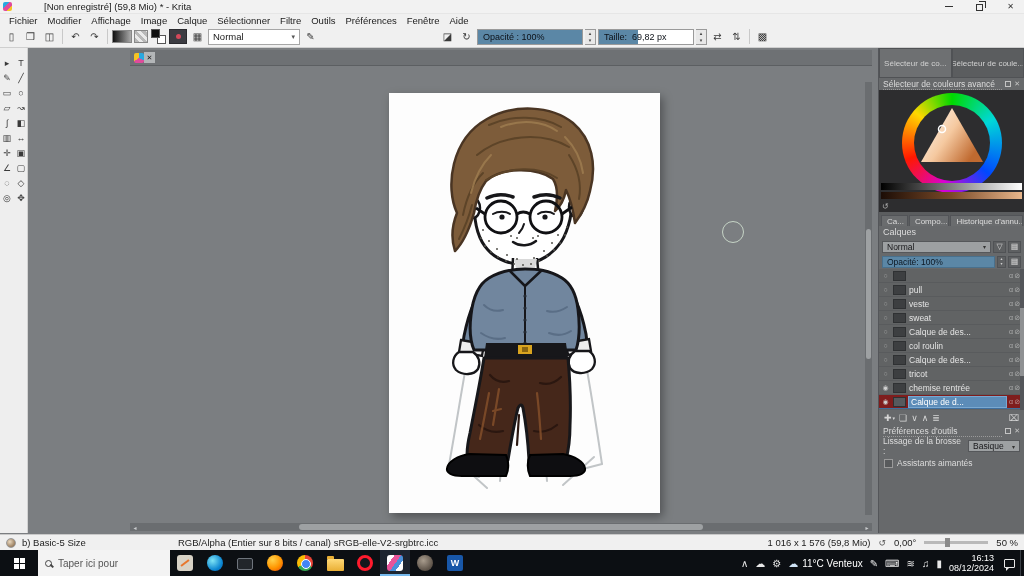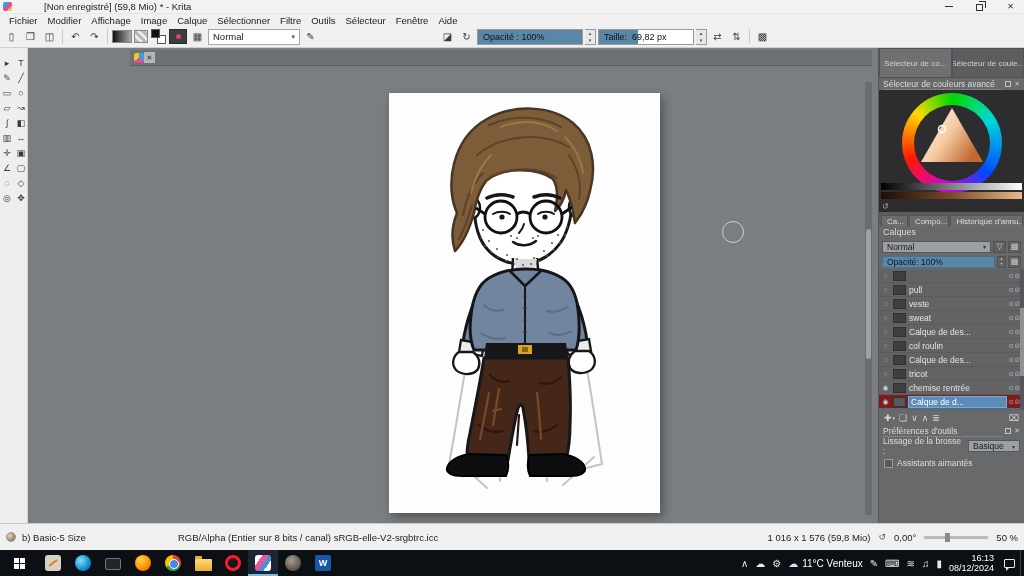--- a/index.html
+++ b/index.html
@@ -112,21 +112,21 @@
   .lb { display:flex; align-items:center; gap:1px; }
   .lb .c { font-size:5px; }
   .lb-spacer { flex:1; }
   .smoothing-row { height:18px; display:flex; align-items:center; gap:4px; padding:0 4px; font-size:8.5px; }
   .smoothing-row .dd { flex:0 0 52px; }
   .assist-row { height:16px; display:flex; align-items:center; gap:4px; padding:0 5px; font-size:8.5px; }
   .chk { width:9px; height:9px; background:#585a5c; border:1px solid #9a9a9a; }
   .rp-filler { flex:1; }
 
   
-  .statusbar { position:absolute; left:0; right:0; bottom:26px; height:27px; background:#f0f0f0; border-top:1px solid #c9c9c9; display:flex; align-items:center; padding:0 6px; font-size:9.5px; color:#222; gap:6px; }
+  .statusbar { position:absolute; left:0; right:0; bottom:26px; height:16px; background:#f0f0f0; border-top:1px solid #c9c9c9; display:flex; align-items:center; padding:0 6px; font-size:9.5px; color:#222; gap:6px; }
   .preset-dot { width:10px; height:10px; border-radius:50%; background:radial-gradient(circle at 35% 35%,#ead9bf,#7a5a3a); border:1px solid #999; }
   .sb-profile { margin-left:86px; white-space:nowrap; }
   .sb-right { margin-left:auto; display:flex; align-items:center; gap:8px; }
   .zslider { width:64px; height:3px; background:#b9b9b9; position:relative; }
   .zslider .zthumb { position:absolute; left:32%; top:-3px; width:5px; height:9px; background:#8a8a8a; }
   .sb-ic { font-size:9px; color:#555; }
 
   
   .taskbar { position:absolute; left:0; right:0; bottom:0; height:26px; background:#0c0f13; display:flex; align-items:center; color:#fff; }
   .start { width:38px; height:26px; display:flex; align-items:center; justify-content:center; }
@@ -185,21 +185,21 @@
   <div class="menubar">
 
   <span class="menu-item">Fichier</span>
       <span class="menu-item">Modifier</span>
       <span class="menu-item">Affichage</span>
       <span class="menu-item">Image</span>
       <span class="menu-item">Calque</span>
       <span class="menu-item">Sélectionner</span>
       <span class="menu-item">Filtre</span>
       <span class="menu-item">Outils</span>
-      <span class="menu-item">Sélecteur</span>
+      <span class="menu-item">Préférences</span>
       <span class="menu-item">Fenêtre</span>
       <span class="menu-item">Aide</span>
     </div>
 
   <div class="toolbar">
     <span class="tbtn">
         <span>▯</span>
       </span>
     <span class="tbtn">
         <span>❒</span>
@@ -639,20 +639,24 @@
 
   <div class="taskbar">
     <span class="start">
         <span class="winlogo">
           <i></i>
           <i></i>
           <i></i>
           <i></i>
         </span>
       </span>
+    <span class="searchbox">
+      <span class="mag"></span>
+      <input placeholder="Taper ici pour" style="">
+    </span>
     <span class="tapp">
         <span class="ic16 ic-stylus"></span>
       </span>
     <span class="tapp">
         <span class="ic16 ic-edge"></span>
       </span>
     <span class="tapp">
         <span class="ic-display"></span>
       </span>
     <span class="tapp">

